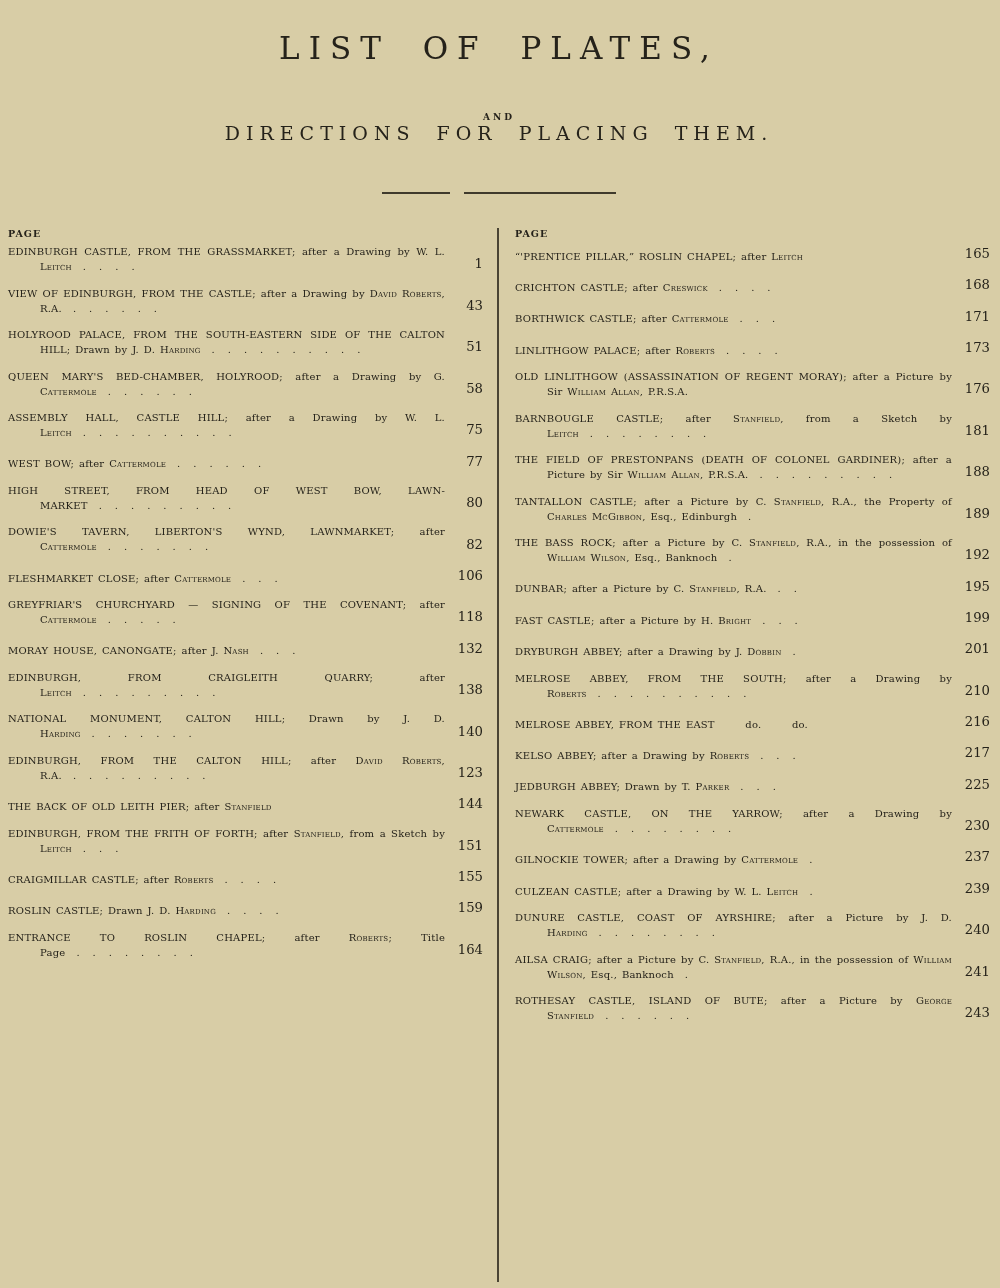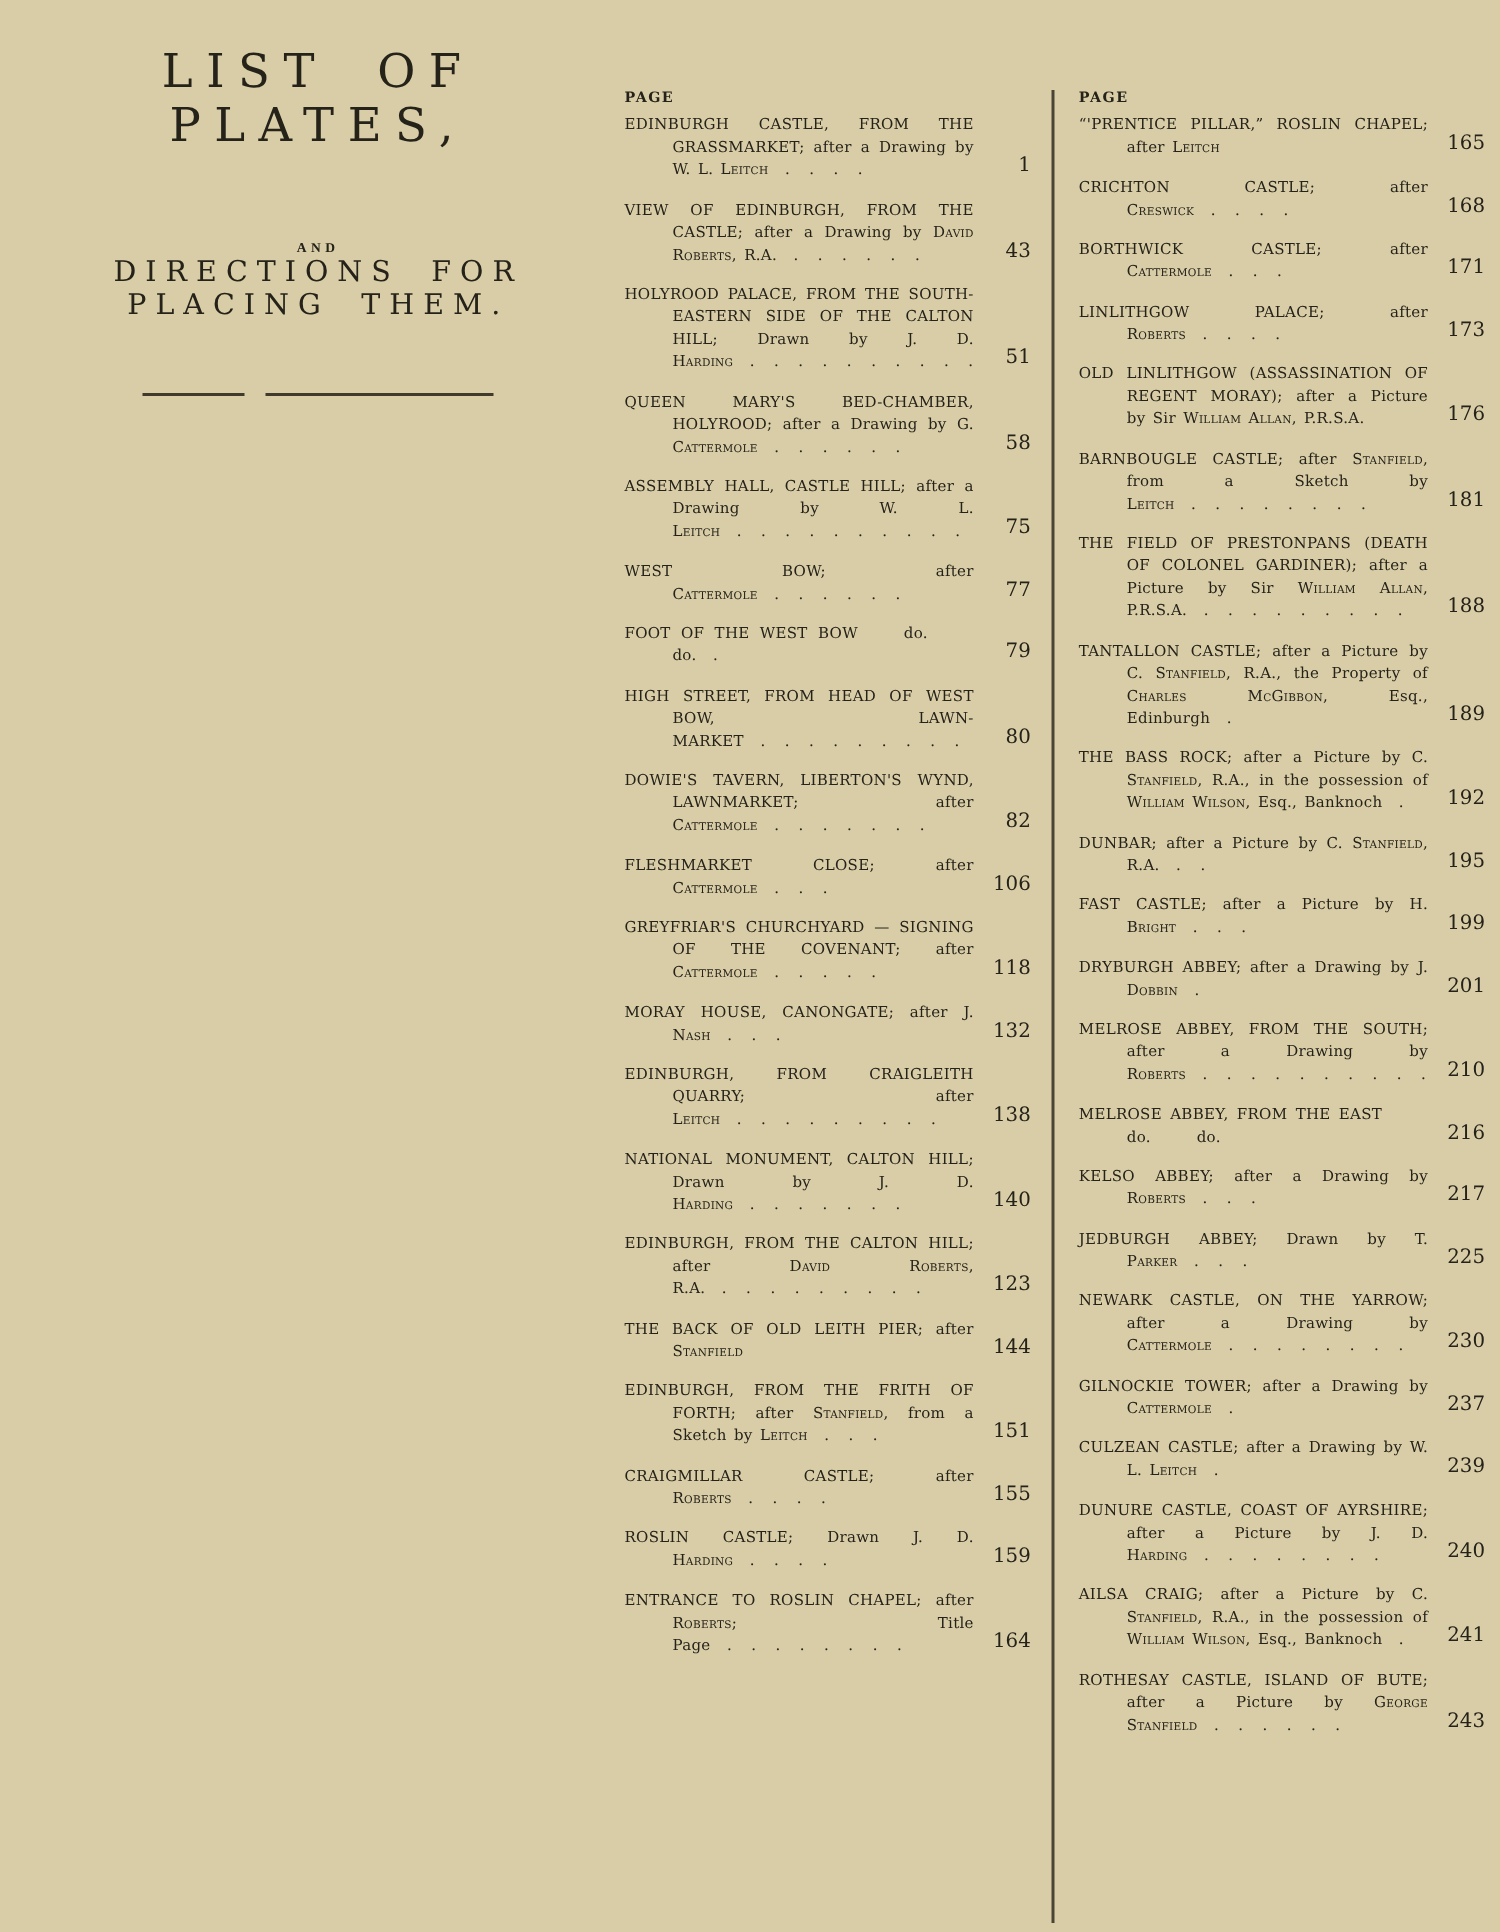--- a/index.html
+++ b/index.html
@@ -7,28 +7,28 @@
     width:1000px; height:1288px;
     background:#d8cda6;
     color:#25221a;
     font-family:"DejaVu Serif", serif;
     overflow:hidden;
   }
   .sheet {
     box-sizing:border-box;
     width:1000px; height:1288px;
     padding:26px 10px 6px 8px;
-    display:flex; flex-direction:row;
+    display:flex; flex-direction:column;
   }
   .hdr { text-align:center; }
   .title {
     font-size:31px; letter-spacing:9px; word-spacing:14px;
     margin:4px 0 0; font-weight:normal;
   }
-  .and { font-size:9px; letter-spacing:3px; margin-top:58px; font-weight:bold;font-family:Liberation Serif, serif; }
+  .and { font-size:9px; letter-spacing:3px; margin-top:46px; font-weight:bold; }
   .subtitle {
     font-size:19px; letter-spacing:6px; word-spacing:9px;
     font-weight:normal;
   }
   .rule {
     margin-top:48px;
     display:flex; gap:14px; justify-content:center; align-items:center;
   }
   .rule .seg1 { width:68px;  border-top:2px solid #3f3a2c; }
   .rule .seg2 { width:152px; border-top:2px solid #3f3a2c; }
@@ -94,24 +94,20 @@
           </div>
           <div class="entry">
             <div class="etext"><span>ASSEMBLY HALL, CASTLE HILL; after a Drawing by W. L. </span><span class="sc">Leitch</span><span></span><span class="dots"> .  .  .  .  .  .  .  .  .  .</span></div>
             <div class="epage">75</div>
           </div>
           <div class="entry">
             <div class="etext"><span>WEST BOW; after </span><span class="sc">Cattermole</span><span></span><span class="dots"> .  .  .  .  .  .</span></div>
             <div class="epage">77</div>
           </div>
           <div class="entry">
-            <div class="etext"><span>FOOT OF THE WEST BOW   do.   do.</span><span class="dots"> .</span></div>
-            <div class="epage">79</div>
-          </div>
-          <div class="entry">
             <div class="etext"><span>HIGH STREET, FROM HEAD OF WEST BOW, LAWN-MARKET</span><span class="dots"> .  .  .  .  .  .  .  .  .</span></div>
             <div class="epage">80</div>
           </div>
           <div class="entry">
             <div class="etext"><span>DOWIE'S TAVERN, LIBERTON'S WYND, LAWNMARKET; after </span><span class="sc">Cattermole</span><span></span><span class="dots"> .  .  .  .  .  .  .</span></div>
             <div class="epage">82</div>
           </div>
           <div class="entry">
             <div class="etext"><span>FLESHMARKET CLOSE; after </span><span class="sc">Cattermole</span><span></span><span class="dots"> .  .  .</span></div>
             <div class="epage">106</div>

